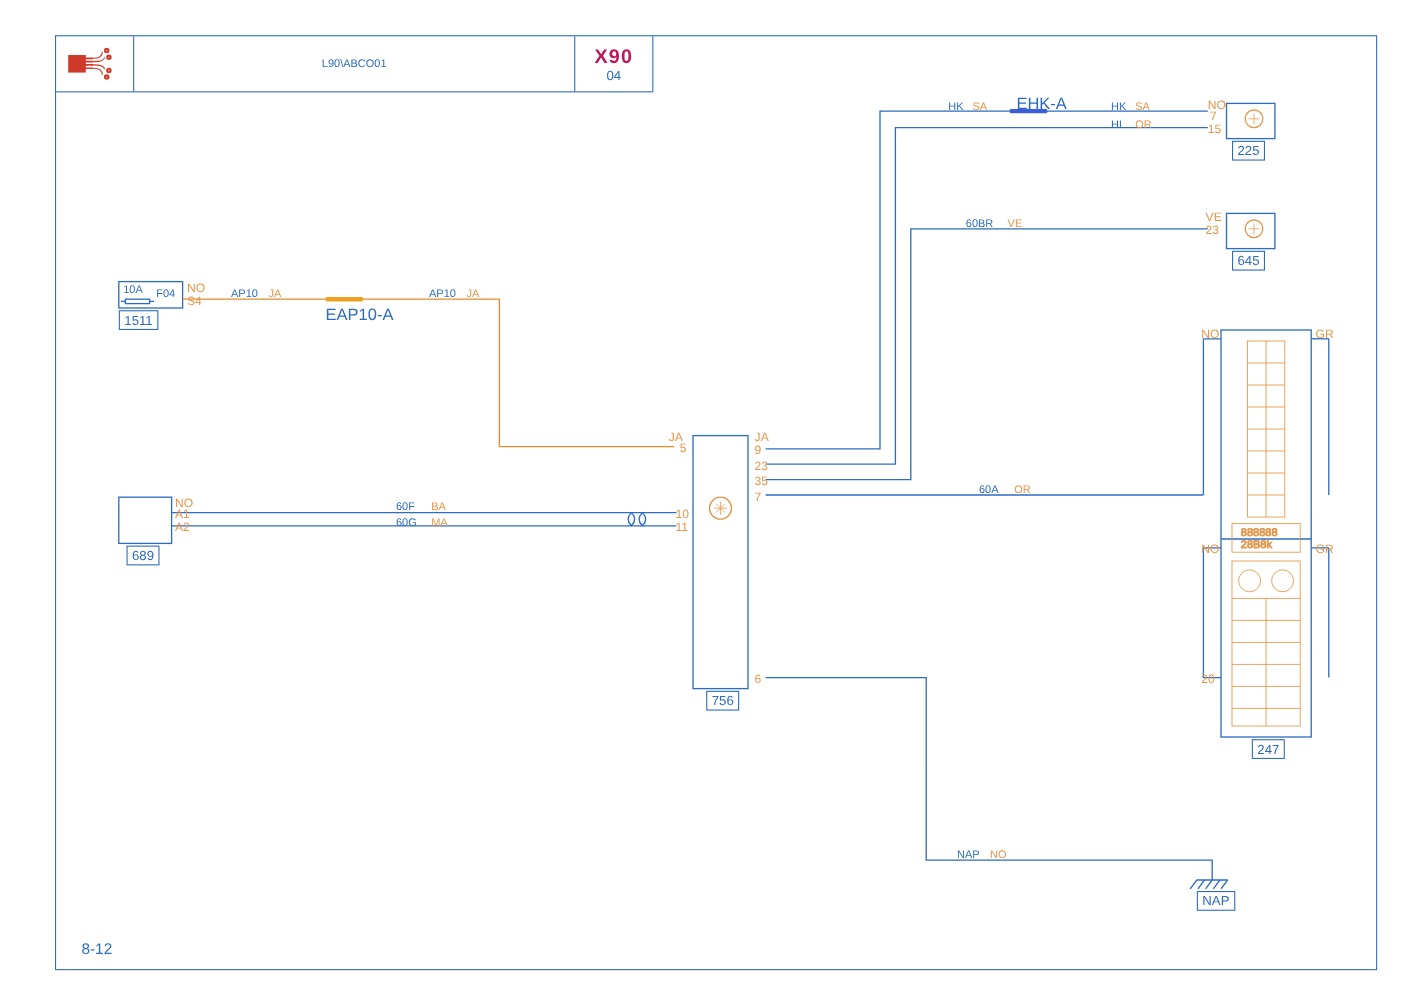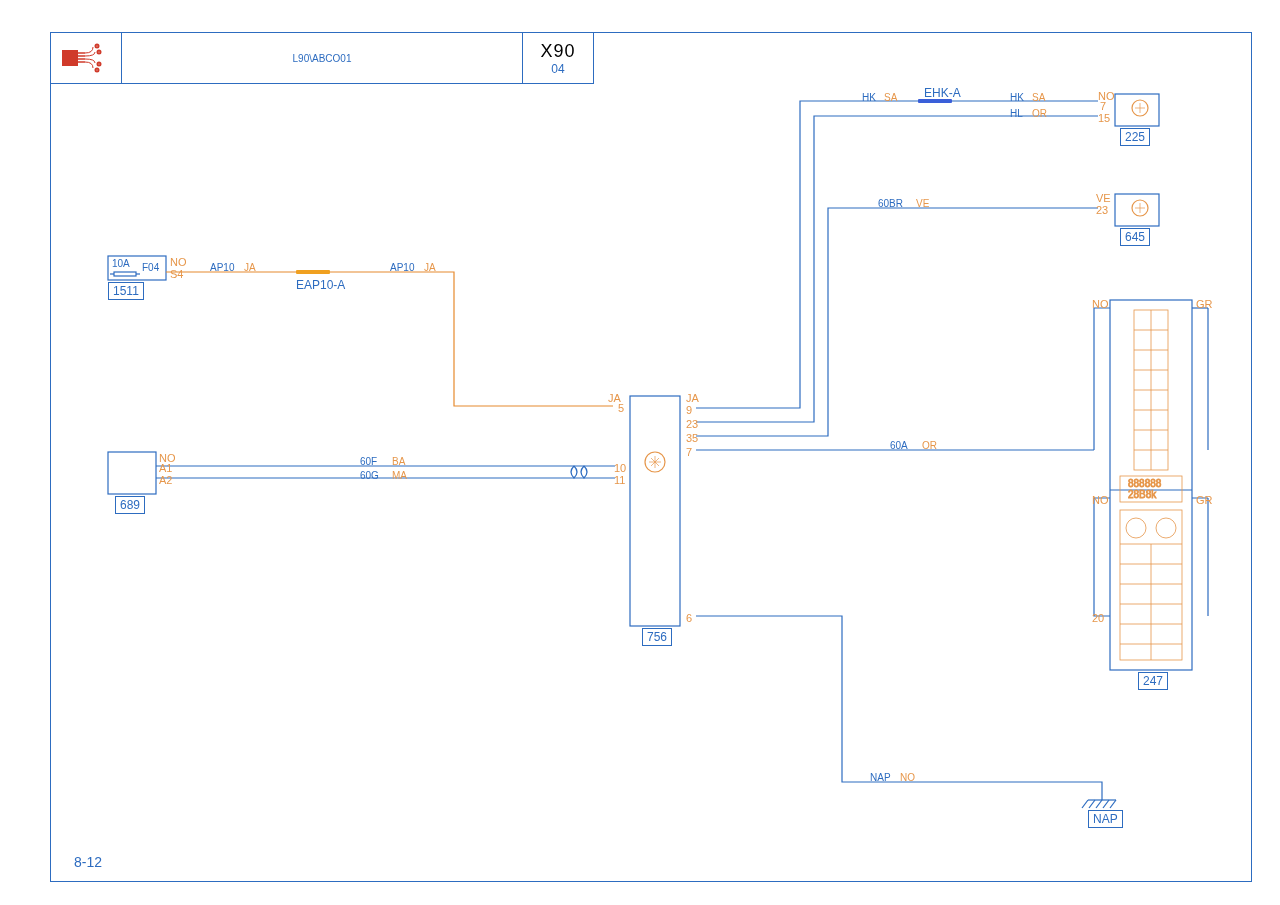--- a/index.html
+++ b/index.html
@@ -3,29 +3,29 @@
 <meta charset="utf-8">
 <style>
   html,body{margin:0;padding:0;background:#fff;font-family:Arial,Helvetica,sans-serif}
   .page{position:relative;width:1036px;height:905px;font-size:10px}
   .frame{position:absolute;left:50px;top:32px;width:1200px;height:848px;border:1px solid #2d6cc0}
   .title-block{position:absolute;left:0;top:0;height:50px;display:flex;border-bottom:1px solid #2d6cc0}
   .tb-cell{border-right:1px solid #2d6cc0;display:flex;align-items:center;justify-content:center}
   .tb-logo{width:70px}
   .tb-name{width:400px;font-size:10px;color:#2d6cc0}
   .tb-code{width:70px;flex-direction:column}
-  .tb-code .big{font-size:18px;color:#000000;letter-spacing:1px;font-weight:400}
+  .tb-code .big{font-size:18px;color:#be185d;letter-spacing:1px;font-weight:700}
   .tb-code .small{font-size:12px;color:#2d6cc0}
   .comp-label{position:absolute;border:1px solid #2d6cc0;color:#2d6cc0;font-size:12px;padding:1px 4px;background:#fff;text-align:center}
   .pin{position:absolute;font-size:11px;color:#e6964a}
   .wire-label{position:absolute;font-size:10px;color:#2d6cc0}
   .wl-or{color:#e6964a}
   .splice{position:absolute;height:4px;background:#f0a020;border-radius:1px}
   .splice-blue{background:#3a5fd9}
-  .splice-label{position:absolute;font-size:12px;color:#2d6cc0}
+  .splice-label{position:absolute;font-size:15px;color:#2d6cc0}
   .pg{position:absolute;color:#2d6cc0;font-size:14px}
   svg{position:absolute}
   text{font-family:Arial;font-size:10px}
 </style>
 </head>
 <body>
 
 <div class="page">
   <div class="frame">
 

